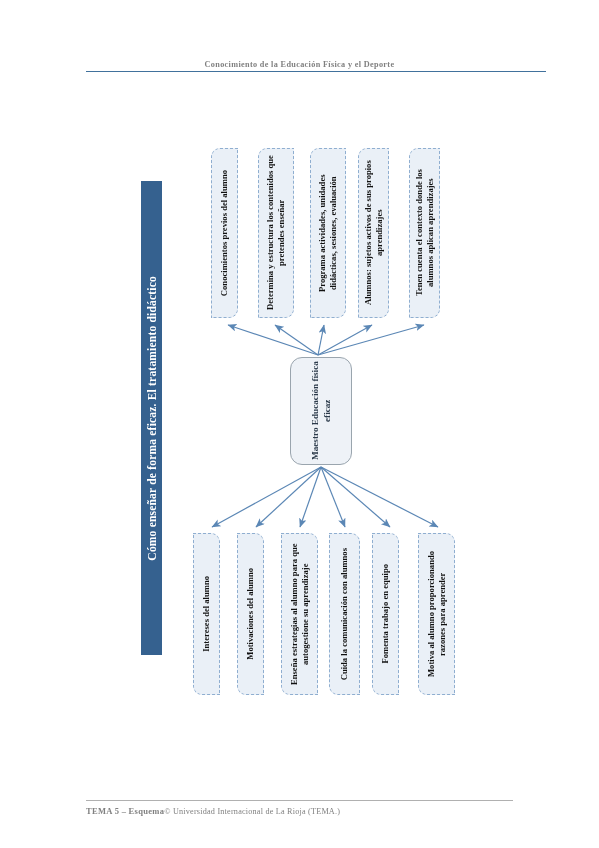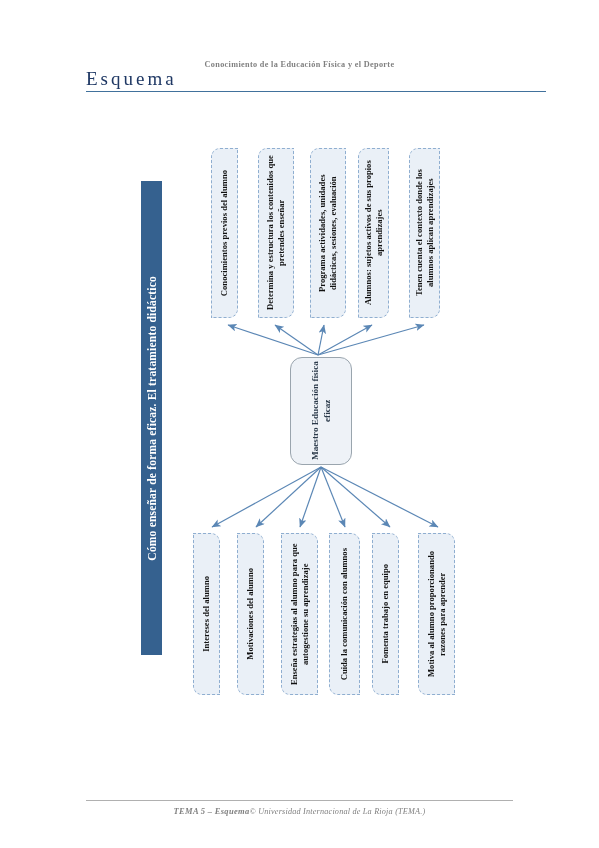--- a/index.html
+++ b/index.html
@@ -162,23 +162,22 @@
     width: 427px;
     height: 1px;
     background: #b0b0b0;
   }
   .footer {
     position: absolute;
     left: 86px;
     top: 806px;
     width: 427px;
     display: flex;
-    justify-content: center;
+    justify-content: flex-start;
     align-items: baseline;
-    font-style: italic;
   }
   .footer-left {
     font-family: "Liberation Serif", serif;
     font-weight: bold;
     font-size: 8.5px;
     color: #808080;
     letter-spacing: 0.3px;
     white-space: nowrap;
   }
   .footer-right {
@@ -190,21 +189,20 @@
   }
 </style>
 </head>
 <body>
 
 <div class="page-header">
   <span class="page-header-text">Conocimiento de la Educación Física y el Deporte</span>
 </div>
 
 <div class="title-wrap">
-  <div class="title-text">Esquema</div>
   <div class="title-rule"></div>
 </div>
 
 <div class="diagram">
 
   <svg viewBox="0 0 599 848">
     <defs>
       <marker id="ah" markerWidth="9" markerHeight="9" refX="7.2" refY="3.2" orient="auto" markerUnits="strokeWidth">
         <path d="M0,0 L7.6,3.2 L0,6.4 L1.9,3.2 z" fill="#5b87b5"></path>
       </marker>

